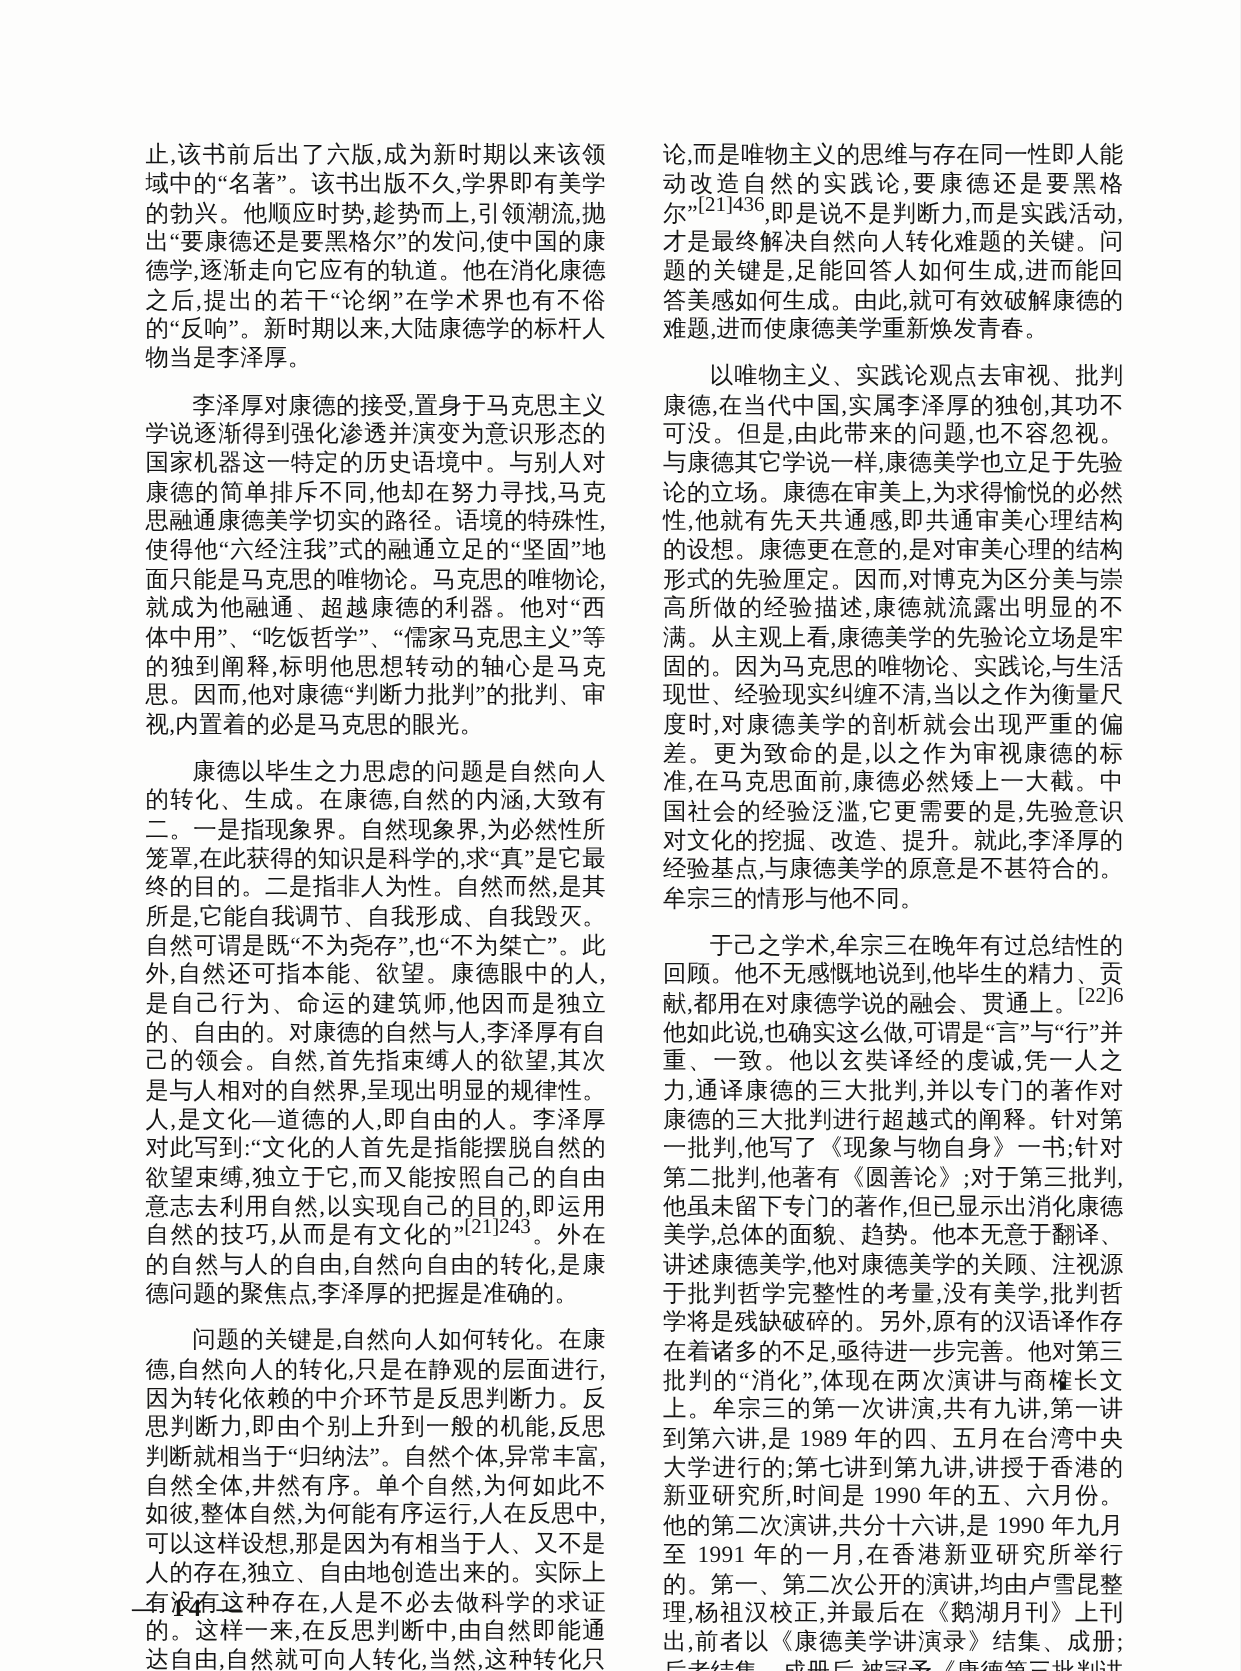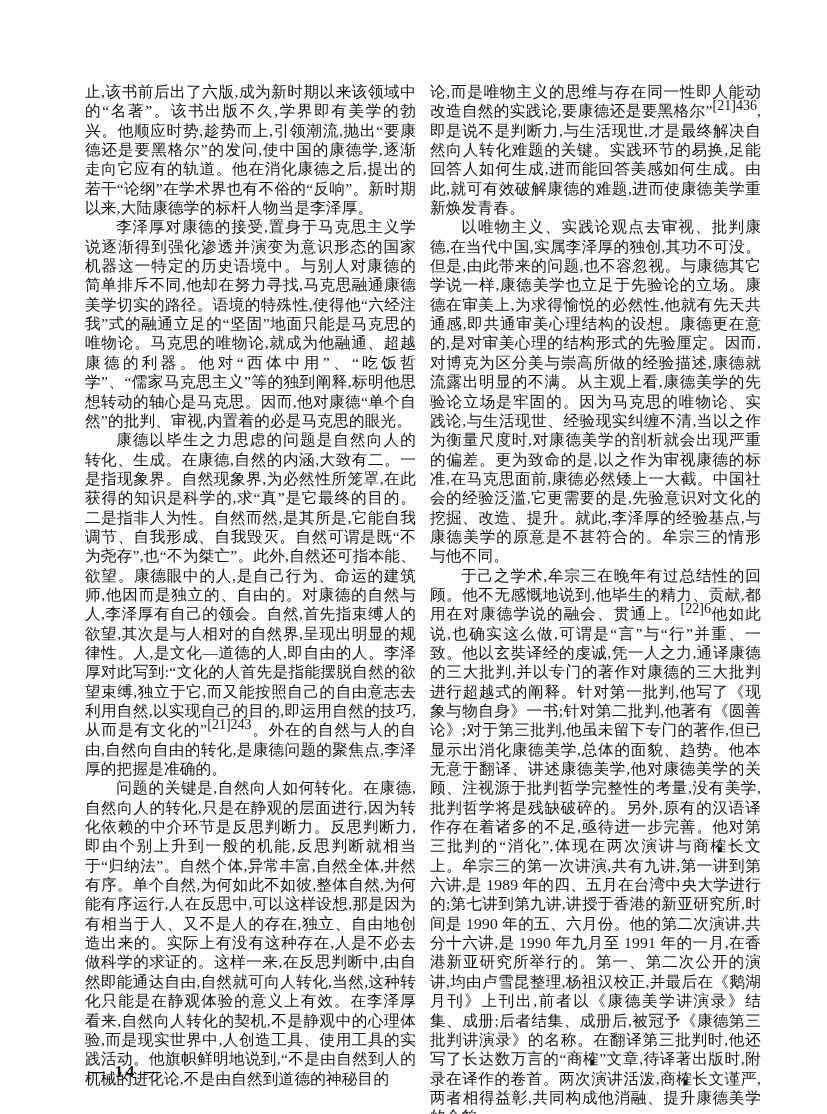--- a/index.html
+++ b/index.html
@@ -21,21 +21,21 @@
     position: absolute;
     left: 85px;
     top: 82px;
     display: flex;
     gap: 14px;
   }
   .column {
     width: 331px;
   }
   .para {
-    margin: 0;
+    margin: 12px;
     font-size: 15.6px;
     line-height: 19.35px;
     text-align: justify;
     text-justify: inter-character;
     letter-spacing: 0.2px;
     word-break: break-all;
   }
   .para.indent {
     text-indent: 2em;
   }
@@ -55,24 +55,24 @@
     white-space: nowrap;
   }
 </style>
 </head>
 <body>
 
 <div class="page">
   <div class="text-columns">
     <div class="column">
         <p class="para"><span>止,该书前后出了六版,成为新时期以来该领域中的“名著”。该书出版不久,学界即有美学的勃兴。他顺应时势,趁势而上,引领潮流,抛出“要康德还是要黑格尔”的发问,使中国的康德学,逐渐走向它应有的轨道。他在消化康德之后,提出的若干“论纲”在学术界也有不俗的“反响”。新时期以来,大陆康德学的标杆人物当是李泽厚。</span></p>
-        <p class="para indent"><span>李泽厚对康德的接受,置身于马克思主义学说逐渐得到强化渗透并演变为意识形态的国家机器这一特定的历史语境中。与别人对康德的简单排斥不同,他却在努力寻找,马克思融通康德美学切实的路径。语境的特殊性,使得他“六经注我”式的融通立足的“坚固”地面只能是马克思的唯物论。马克思的唯物论,就成为他融通、超越康德的利器。他对“西体中用”、“吃饭哲学”、“儒家马克思主义”等的独到阐释,标明他思想转动的轴心是马克思。因而,他对康德“单个自然”的批判、审视,内置着的必是马克思的眼光。</span></p>
+        <p class="para indent"><span>李泽厚对康德的接受,置身于马克思主义学说逐渐得到强化渗透并演变为意识形态的国家机器这一特定的历史语境中。与别人对康德的简单排斥不同,他却在努力寻找,马克思融通康德美学切实的路径。语境的特殊性,使得他“六经注我”式的融通立足的“坚固”地面只能是马克思的唯物论。马克思的唯物论,就成为他融通、超越康德的利器。他对“西体中用”、“吃饭哲学”、“儒家马克思主义”等的独到阐释,标明他思想转动的轴心是马克思。因而,他对康德“判断力批判”的批判、审视,内置着的必是马克思的眼光。</span></p>
         <p class="para indent"><span>康德以毕生之力思虑的问题是自然向人的转化、生成。在康德,自然的内涵,大致有二。一是指现象界。自然现象界,为必然性所笼罩,在此获得的知识是科学的,求“真”是它最终的目的。二是指非人为性。自然而然,是其所是,它能自我调节、自我形成、自我毁灭。自然可谓是既“不为尧存”,也“不为桀亡”。此外,自然还可指本能、欲望。康德眼中的人,是自己行为、命运的建筑师,他因而是独立的、自由的。对康德的自然与人,李泽厚有自己的领会。自然,首先指束缚人的欲望,其次是与人相对的自然界,呈现出明显的规律性。人,是文化—道德的人,即自由的人。李泽厚对此写到:“文化的人首先是指能摆脱自然的欲望束缚,独立于它,而又能按照自己的自由意志去利用自然,以实现自己的目的,即运用自然的技巧,从而是有文化的”</span><sup class="cite">[21]243</sup><span>。外在的自然与人的自由,自然向自由的转化,是康德问题的聚焦点,李泽厚的把握是准确的。</span></p>
         <p class="para indent"><span>问题的关键是,自然向人如何转化。在康德,自然向人的转化,只是在静观的层面进行,因为转化依赖的中介环节是反思判断力。反思判断力,即由个别上升到一般的机能,反思判断就相当于“归纳法”。自然个体,异常丰富,自然全体,井然有序。单个自然,为何如此不如彼,整体自然,为何能有序运行,人在反思中,可以这样设想,那是因为有相当于人、又不是人的存在,独立、自由地创造出来的。实际上有没有这种存在,人是不必去做科学的求证的。这样一来,在反思判断中,由自然即能通达自由,自然就可向人转化,当然,这种转化只能是在静观体验的意义上有效。在李泽厚看来,自然向人转化的契机,不是静观中的心理体验,而是现实世界中,人创造工具、使用工具的实践活动。他旗帜鲜明地说到,“不是由自然到人的机械的进化论,不是由自然到道德的神秘目的</span></p>
       </div>
     <div class="column">
-        <p class="para"><span>论,而是唯物主义的思维与存在同一性即人能动改造自然的实践论,要康德还是要黑格尔”</span><sup class="cite">[21]436</sup><span>,即是说不是判断力,与生活现世,才是最终解决自然向人转化难题的关键。实践环节的易换,足能回答人如何生成,进而能回答美感如何生成。由此,就可有效破解康德的难题,进而使康德美学重新焕发青春。</span></p>
+        <p class="para"><span>论,而是唯物主义的思维与存在同一性即人能动改造自然的实践论,要康德还是要黑格尔”</span><sup class="cite">[21]436</sup><span>,即是说不是判断力,而是实践活动,才是最终解决自然向人转化难题的关键。问题的关键是,足能回答人如何生成,进而能回答美感如何生成。由此,就可有效破解康德的难题,进而使康德美学重新焕发青春。</span></p>
         <p class="para indent"><span>以唯物主义、实践论观点去审视、批判康德,在当代中国,实属李泽厚的独创,其功不可没。但是,由此带来的问题,也不容忽视。与康德其它学说一样,康德美学也立足于先验论的立场。康德在审美上,为求得愉悦的必然性,他就有先天共通感,即共通审美心理结构的设想。康德更在意的,是对审美心理的结构形式的先验厘定。因而,对博克为区分美与崇高所做的经验描述,康德就流露出明显的不满。从主观上看,康德美学的先验论立场是牢固的。因为马克思的唯物论、实践论,与生活现世、经验现实纠缠不清,当以之作为衡量尺度时,对康德美学的剖析就会出现严重的偏差。更为致命的是,以之作为审视康德的标准,在马克思面前,康德必然矮上一大截。中国社会的经验泛滥,它更需要的是,先验意识对文化的挖掘、改造、提升。就此,李泽厚的经验基点,与康德美学的原意是不甚符合的。牟宗三的情形与他不同。</span></p>
         <p class="para indent"><span>于己之学术,牟宗三在晚年有过总结性的回顾。他不无感慨地说到,他毕生的精力、贡献,都用在对康德学说的融会、贯通上。</span><sup class="cite">[22]6</sup><span>他如此说,也确实这么做,可谓是“言”与“行”并重、一致。他以玄奘译经的虔诚,凭一人之力,通译康德的三大批判,并以专门的著作对康德的三大批判进行超越式的阐释。针对第一批判,他写了《现象与物自身》一书;针对第二批判,他著有《圆善论》;对于第三批判,他虽未留下专门的著作,但已显示出消化康德美学,总体的面貌、趋势。他本无意于翻译、讲述康德美学,他对康德美学的关顾、注视源于批判哲学完整性的考量,没有美学,批判哲学将是残缺破碎的。另外,原有的汉语译作存在着诸多的不足,亟待进一步完善。他对第三批判的“消化”,体现在两次演讲与商榷长文上。牟宗三的第一次讲演,共有九讲,第一讲到第六讲,是 1989 年的四、五月在台湾中央大学进行的;第七讲到第九讲,讲授于香港的新亚研究所,时间是 1990 年的五、六月份。他的第二次演讲,共分十六讲,是 1990 年九月至 1991 年的一月,在香港新亚研究所举行的。第一、第二次公开的演讲,均由卢雪昆整理,杨祖汉校正,并最后在《鹅湖月刊》上刊出,前者以《康德美学讲演录》结集、成册;后者结集、成册后,被冠予《康德第三批判讲演录》的名称。在翻译第三批判时,他还写了长达数万言的“商榷”文章,待译著出版时,附录在译作的卷首。两次演讲活泼,商榷长文谨严,两者相得益彰,共同构成他消融、提升康德美学的全貌。</span></p>
       </div>
   </div>
   <div class="page-number">— 14 —</div>
 </div>
 
 </body></html>

